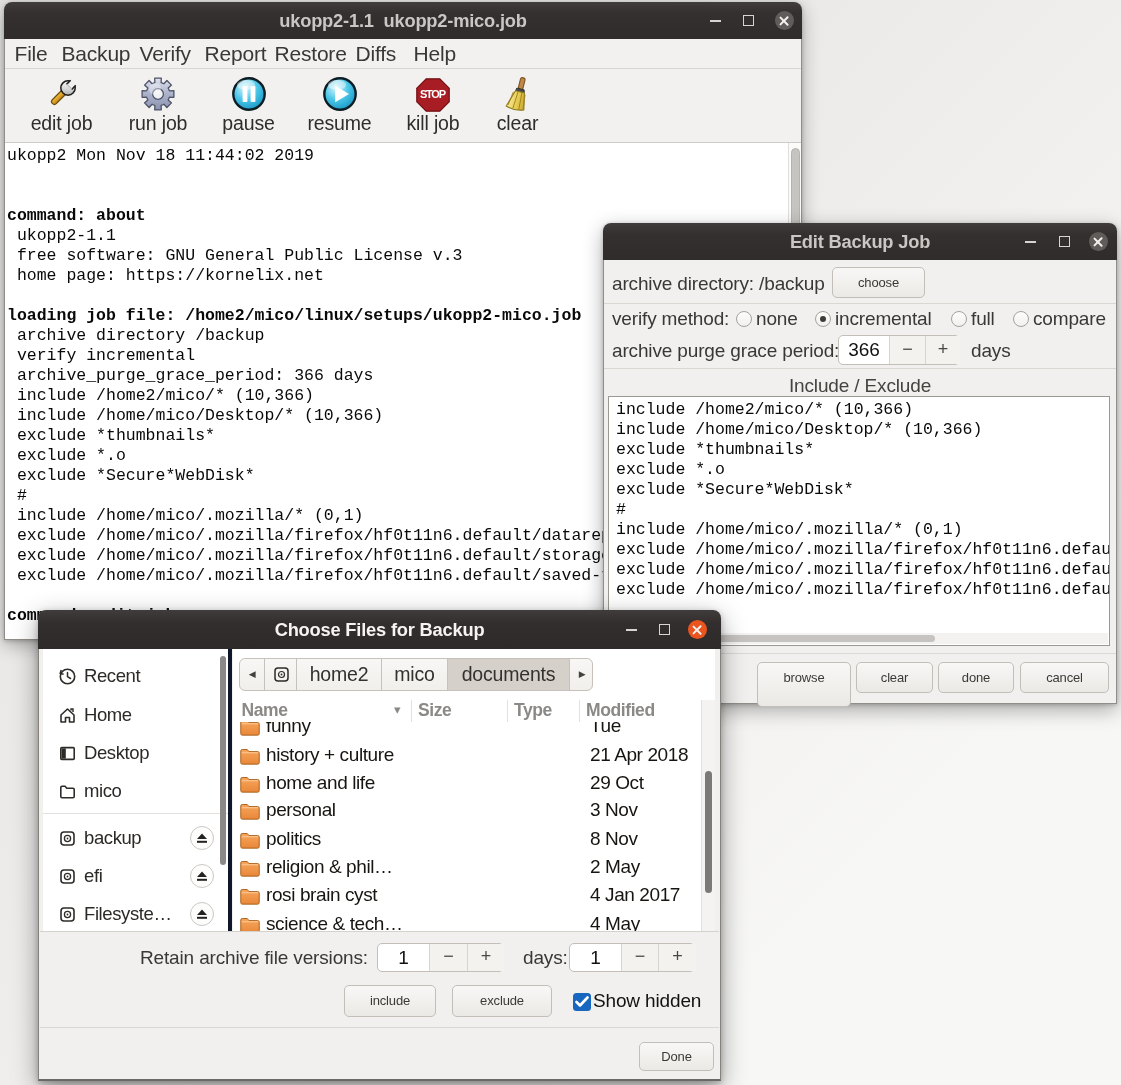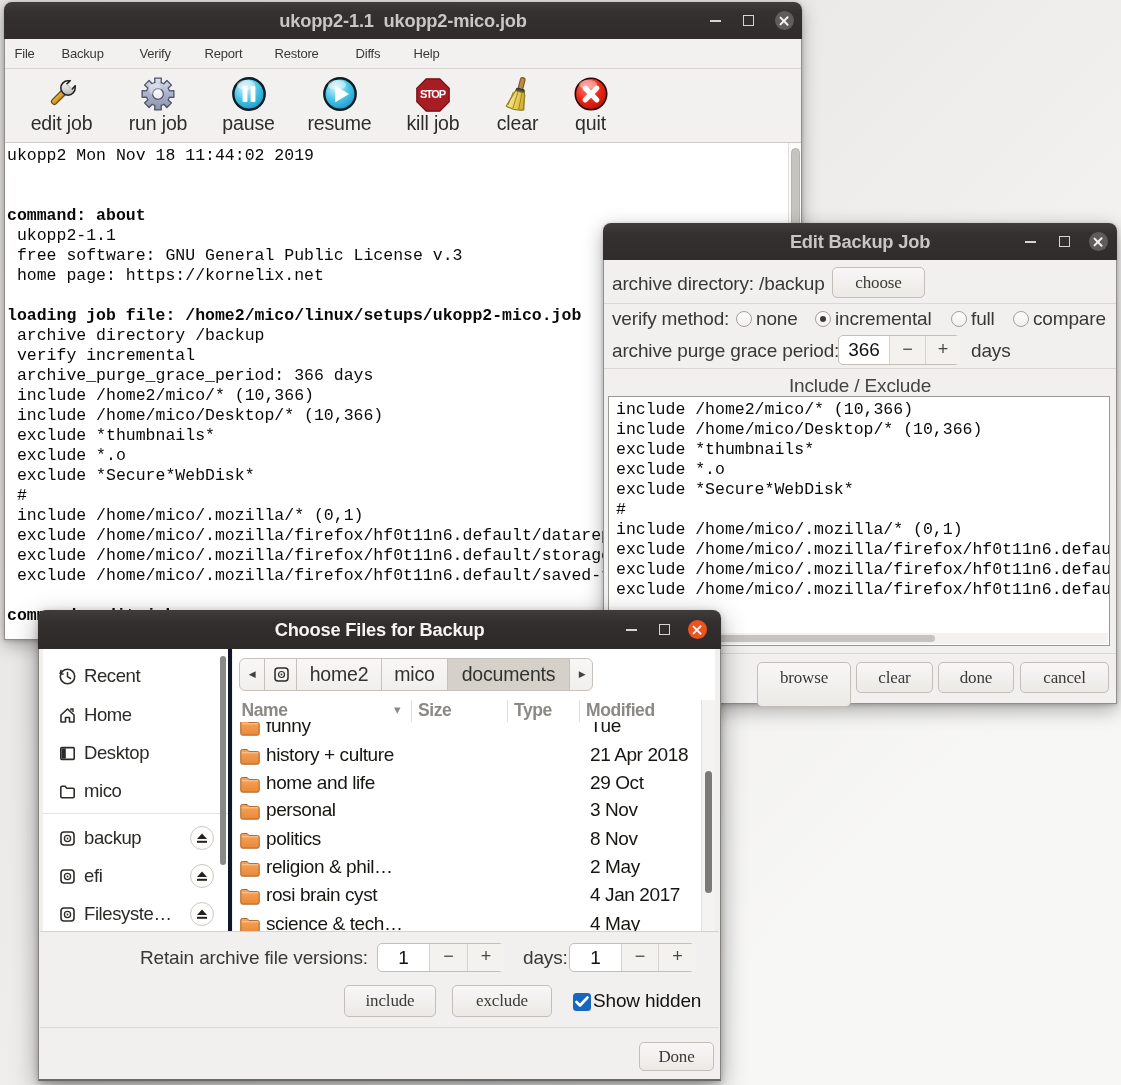--- a/index.html
+++ b/index.html
@@ -22,31 +22,31 @@
 .sq { position:absolute; left:50%; top:50%; width:11px; height:11px; margin:-5.5px 0 0 -5.5px; border:1.5px solid #d7d4d1; }
 .circ { position:absolute; left:50%; top:50%; width:19px; height:19px; margin:-9.5px 0 0 -9.5px; border-radius:50%; background:#605c5a; }
 .xx { position:absolute; left:50%; top:50%; width:11px; height:11px; margin:-5.5px 0 0 -5.5px; }
 .xx:before,.xx:after { content:""; position:absolute; left:4.6px; top:-0.5px; width:2.4px; height:12px; background:#f3f1ef; border-radius:1px;}
 .xx:before { transform:rotate(45deg); }
 .xx:after { transform:rotate(-45deg); }
 .mono { font-family:"Liberation Mono", monospace; font-size:16.5px; line-height:20px; white-space:pre; color:#090909; }
 .btn {
   position:absolute; background:linear-gradient(#f8f7f6,#f1efec 60%,#ebe9e6);
   border:1px solid #c3beb8; border-radius:5px; color:#3b3936;
-  font-size:17px; letter-spacing:-0.15px; text-align:center;font-family:Liberation Serif, serif;
+  font-size:13px; letter-spacing:-0.15px; text-align:center;
 }
 .sep { position:absolute; height:1px; background:#dbd8d4; }
 .lbl { position:absolute; font-size:19px; color:#3a3835; letter-spacing:-0.15px; white-space:pre; }
 
 
 #mainwin { left:4px; top:2px; width:798px; height:638px; z-index:1;
   box-shadow:0 5px 18px rgba(0,0,0,.30), 0 1px 4px rgba(0,0,0,.2); border-radius:8px 8px 0 0;}
 #mainwin .body { position:absolute; top:37px; left:0; right:0; bottom:0; background:#f2f1ef; border:1px solid #918e8a; border-top:none; }
 #menubar { position:absolute; top:0; left:0; right:0; height:30px; border-bottom:1px solid #d9d6d2; }
-#menubar span { position:absolute; top:0; height:30px; line-height:29px; font-size:13px; letter-spacing:-0.2px; color:#3a3835; }
+#menubar span { position:absolute; top:0; height:30px; line-height:29px; font-size:21px; letter-spacing:-0.2px; color:#3a3835; }
 #toolbar { position:absolute; top:31px; left:0; right:0; height:73px; border-bottom:1px solid #cecbc6; }
 .titem { position:absolute; top:6px; text-align:center; }
 .titem .ic { display:block; margin:0 auto; }
 .titem .tl { display:block; margin-top:0px; font-size:19.5px; letter-spacing:-0.15px; color:#2f2d2a; }
 #mtext { position:absolute; top:104px; left:0; right:0; bottom:0; background:#fff; }
 #mtext .mono { position:absolute; left:2px; top:3px; }
 #mscroll { position:absolute; top:104px; right:0; bottom:0; width:13px; background:#fbfbfa; border-left:1px solid #e0deda;}
 #mthumb { position:absolute; top:5px; left:1.5px; width:9px; height:100px; background:#c6c4c1; border-radius:5px; border:1px solid #b5b3b0;}
 
 
@@ -200,35 +200,20 @@
             </defs>
             <g transform="rotate(14 18 18)">
               <rect x="16.8" y="1" width="4.6" height="12" rx="2" fill="#c08748" stroke="#7a5420" stroke-width="1.1"></rect>
               <path d="M15.5 12.5 h7.5 l0.8 3 h-9 z" fill="#4a4a4a" stroke="#2c2c2c" stroke-width="0.8"></path>
               <path d="M14.8 15.5 h9.2 L27.5 32 Q19 35.5 9.5 32.5 z" fill="url(#br)" stroke="#8d7a1f" stroke-width="1.1"></path>
               <path d="M13 17 L11 31 M17.5 16 L16.5 33 M21.5 16 L22.5 33 M25 17 L26.5 31" stroke="#a08420" stroke-width="0.9" fill="none"></path>
             </g>
           </svg>
           <span class="tl">clear</span>
         </div>
-        <div class="titem" style="left: 535.5px; width: 100px;">
-          <svg class="ic" width="36" height="36" viewBox="0 0 36 36">
-            <defs>
-              <radialGradient id="rd" cx="0.38" cy="0.3" r="0.85">
-                <stop offset="0" stop-color="#ff8273"></stop>
-                <stop offset="0.5" stop-color="#ea2615"></stop>
-                <stop offset="1" stop-color="#a50d04"></stop>
-              </radialGradient>
-            </defs>
-            <circle cx="18" cy="18" r="15.7" fill="url(#rd)" stroke="#2d0402" stroke-width="1.6"></circle>
-            <ellipse cx="15" cy="8.5" rx="9" ry="4.5" fill="#ffffff" opacity="0.4"></ellipse>
-            <path d="M12.2 12.2 L23.8 23.8 M23.8 12.2 L12.2 23.8" stroke="#fff" stroke-width="5.2" stroke-linecap="round"></path>
-          </svg>
-          <span class="tl">quit</span>
-        </div>
       </div>
     <div id="mtext">
       <div class="mono">ukopp2 Mon Nov 18 11:44:02 2019
 
 
 <b>command: about</b>
  ukopp2-1.1
  free software: GNU General Public License v.3
  home page: https://kornelix.net
 

